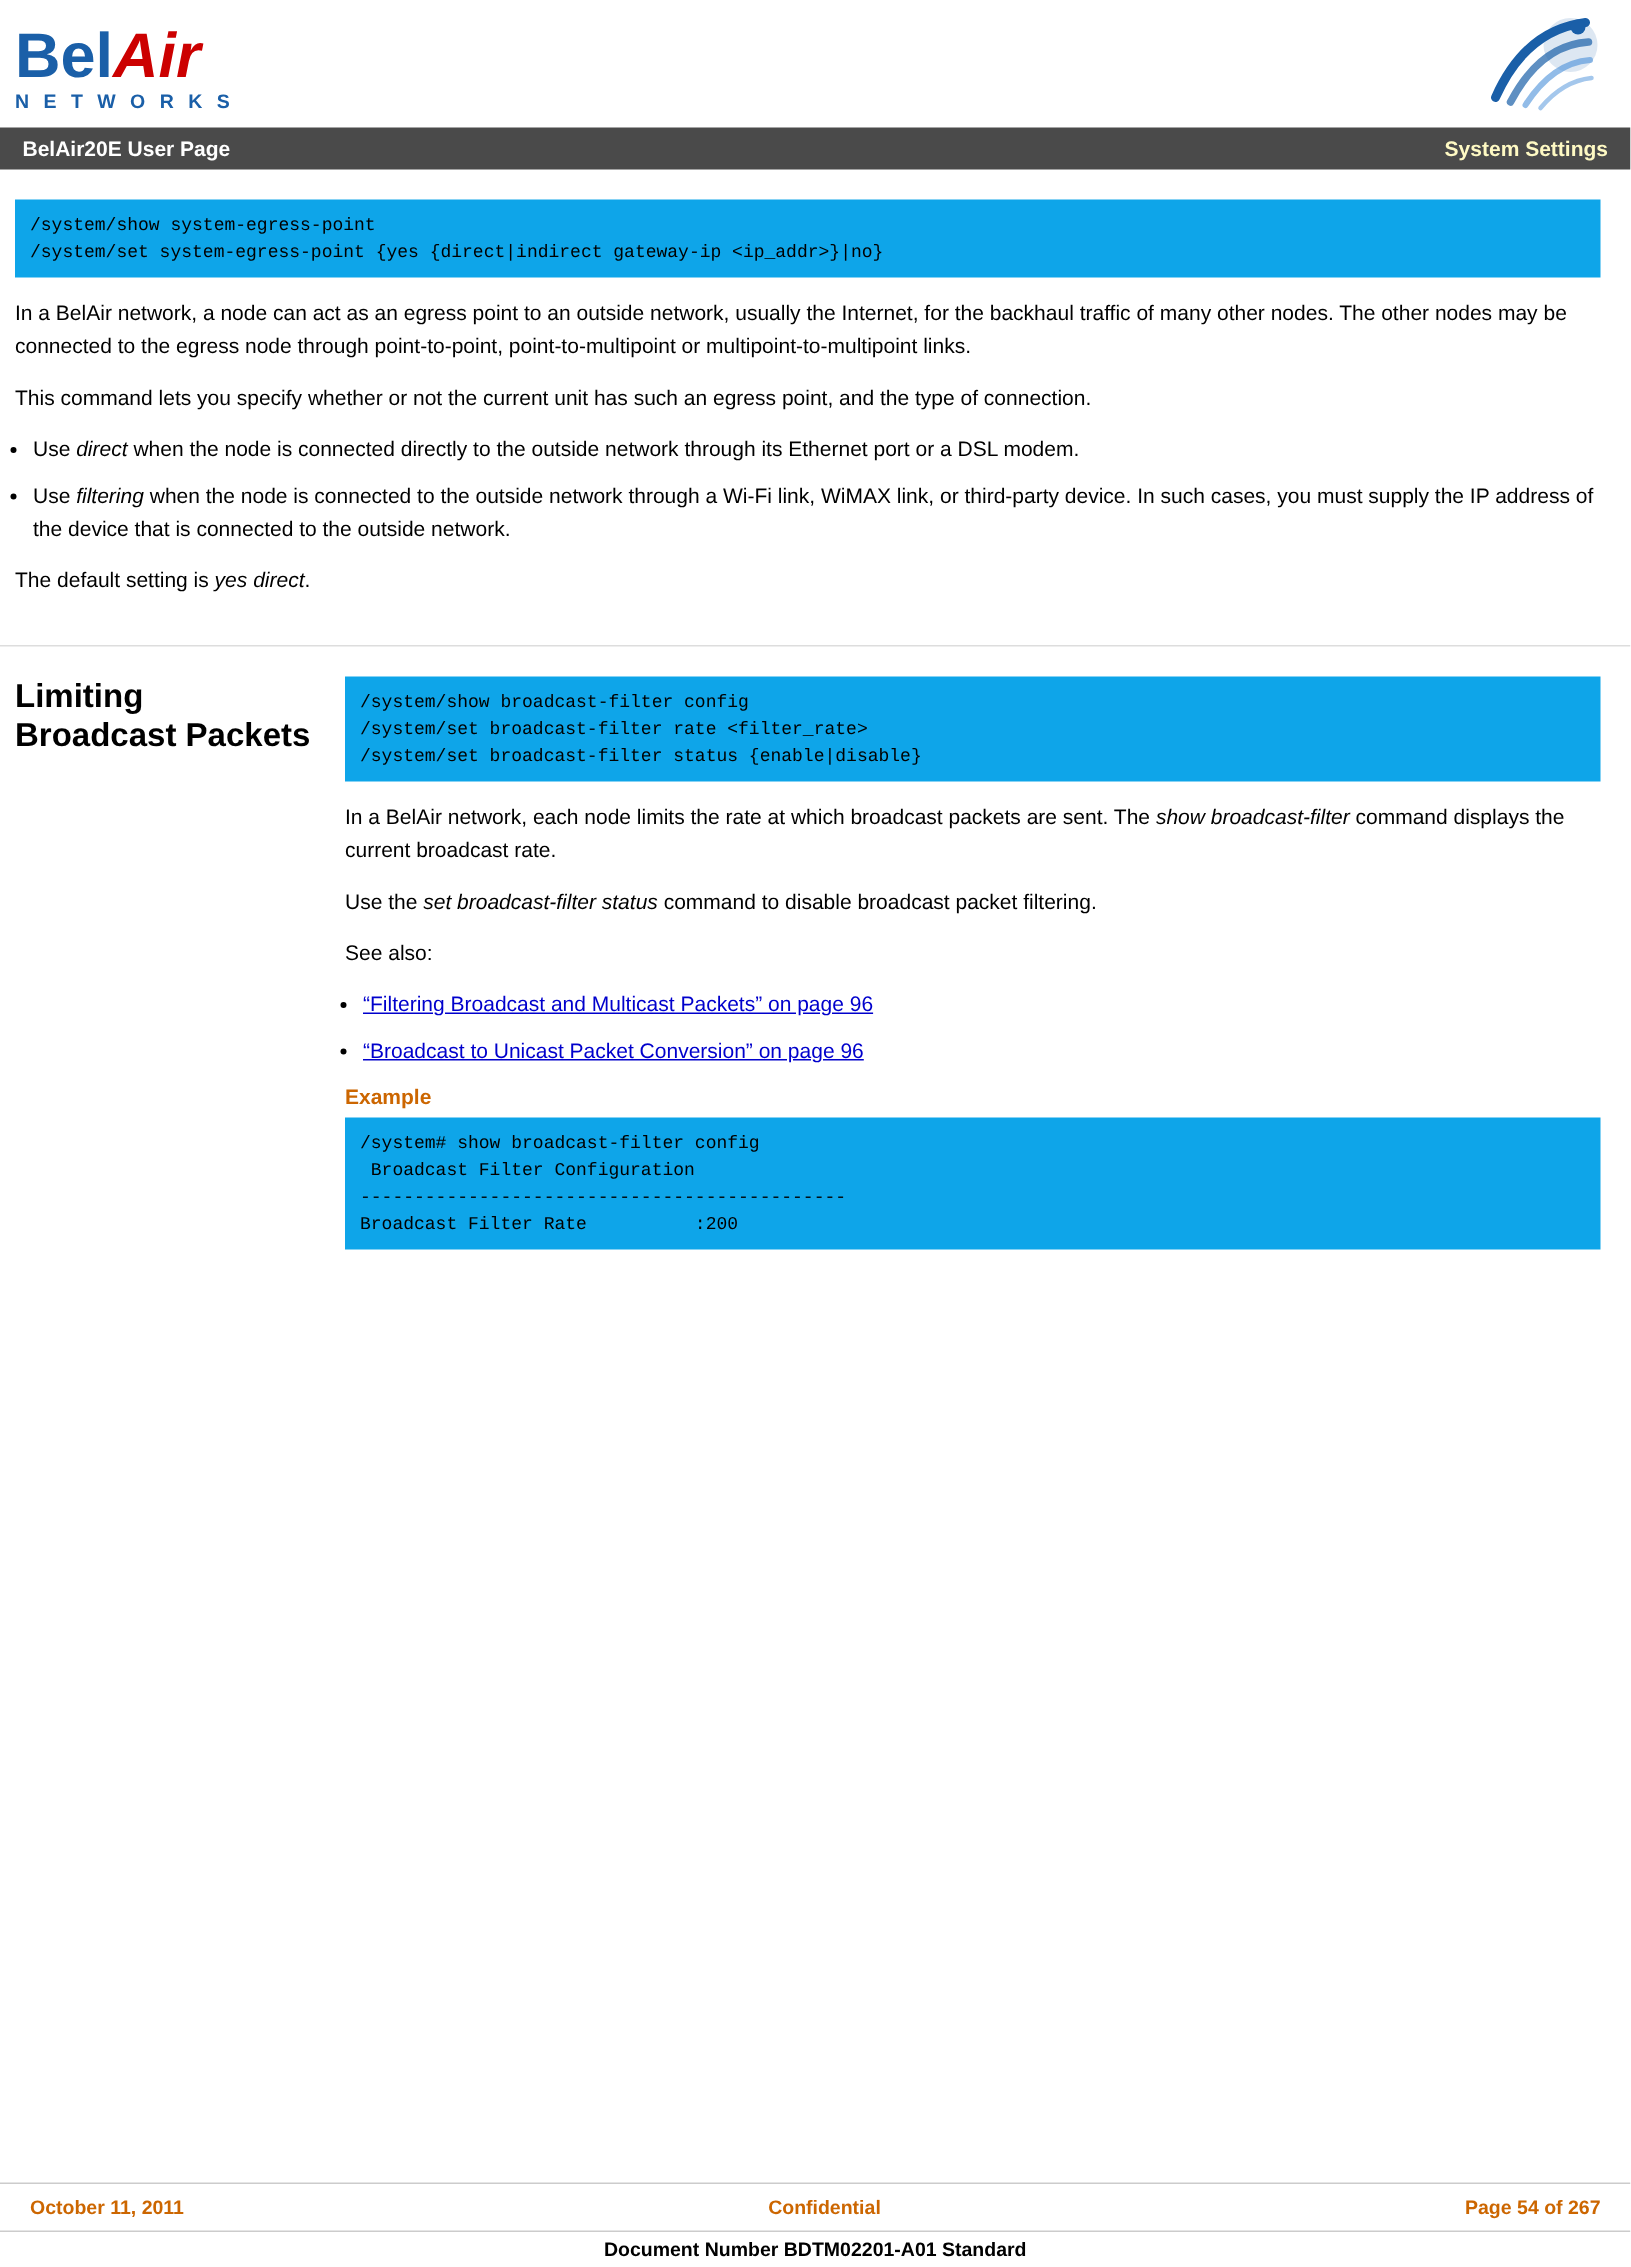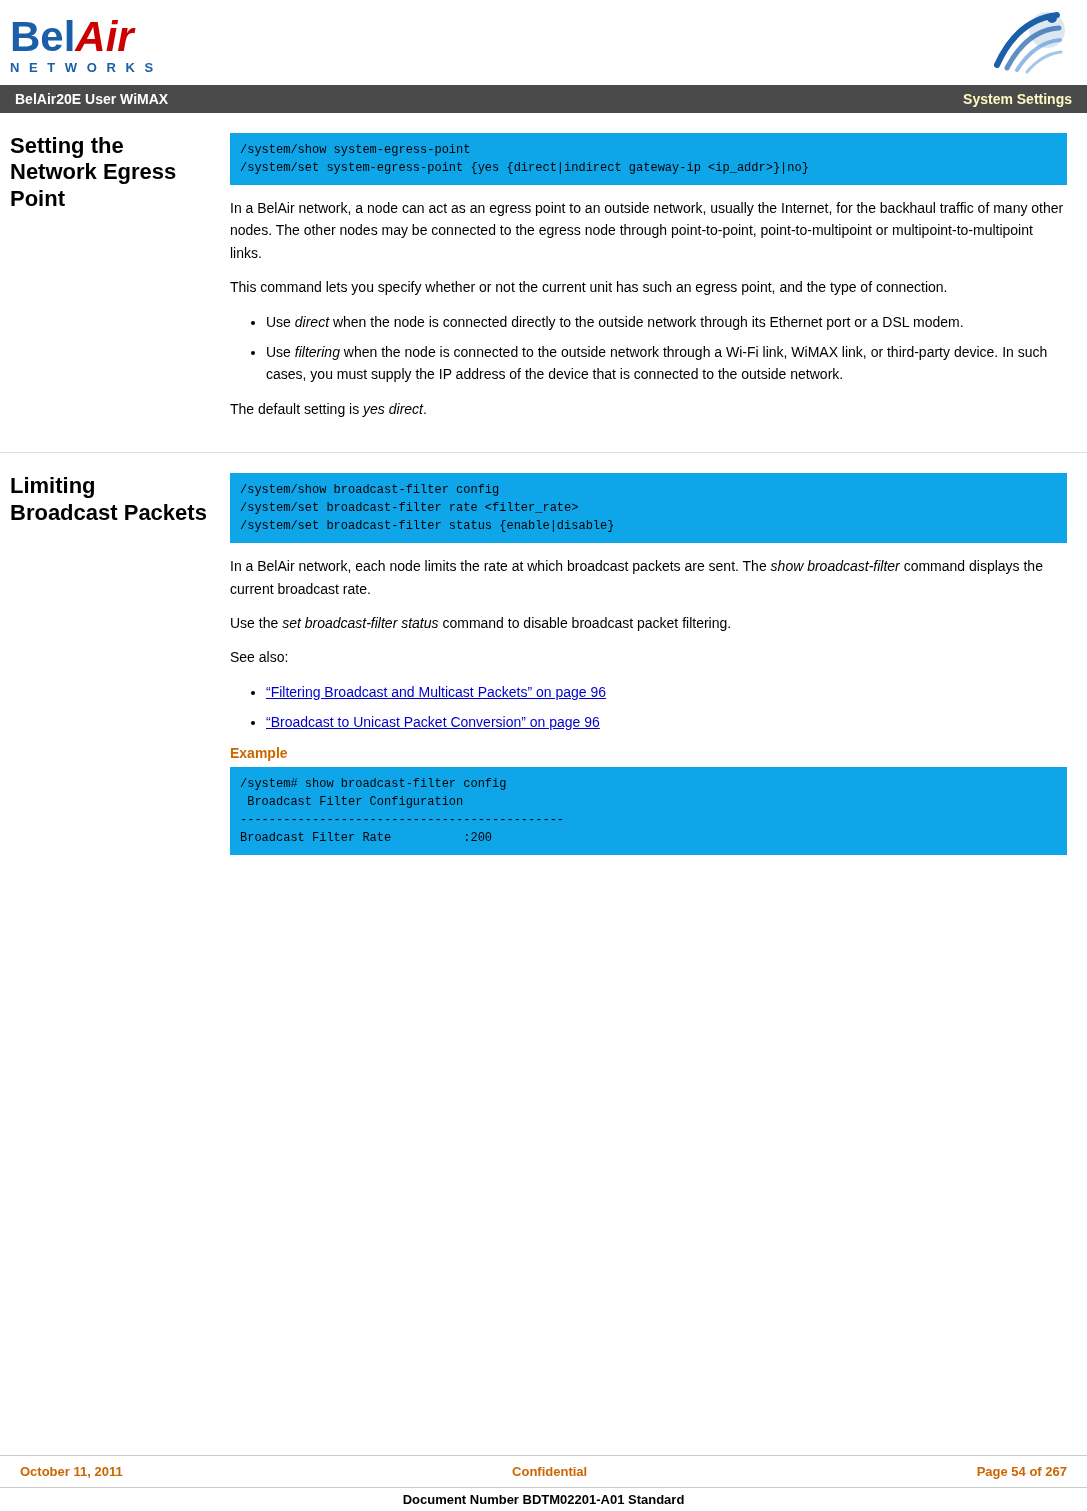--- a/index.html
+++ b/index.html
@@ -83,21 +83,21 @@
     
     .content-area p {
       font-size: 14px;
       line-height: 1.6;
       margin-bottom: 12px;
       color: #000;
     }
 
     
     .content-area ul {
-      margin-left: 36px;
+      margin-left: 12px;
       margin-bottom: 12px;
     }
 
     .content-area ul li {
       font-size: 14px;
       line-height: 1.6;
       margin-bottom: 8px;
     }
 
     
@@ -193,28 +193,25 @@
       <path d="M 20 55 Q 40 10 80 5" stroke="#1a5fa8" stroke-width="6" fill="none" stroke-linecap="round"></path>
       <path d="M 30 58 Q 50 20 82 18" stroke="#1a5fa8" stroke-width="5" fill="none" stroke-linecap="round" opacity="0.7"></path>
       <path d="M 40 60 Q 58 32 83 30" stroke="#4a90d9" stroke-width="4" fill="none" stroke-linecap="round" opacity="0.6"></path>
       <path d="M 50 62 Q 65 44 84 42" stroke="#4a90d9" stroke-width="3" fill="none" stroke-linecap="round" opacity="0.5"></path>
       <circle cx="75" cy="8" r="5" fill="#1a5fa8"></circle>
     </svg>
   </div>
 </div>
 
 <div class="nav-bar">
-  <span class="left">BelAir20E User WiMAX</span>
+  <span class="left">BelAir20E User Page</span>
   <span class="right">System Settings</span>
 </div>
 
 <div class="main-content">
-  <div class="left-heading">
-    <h2>Setting the Network Egress Point</h2>
-  </div>
   <div class="content-area">
     <div class="code-block">/system/show system-egress-point
 /system/set system-egress-point {yes {direct|indirect gateway-ip &lt;ip_addr&gt;}|no}</div>
     <p>In a BelAir network, a node can act as an egress point to an outside network, usually the Internet, for the backhaul traffic of many other nodes. The other nodes may be connected to the egress node through point-to-point, point-to-multipoint or multipoint-to-multipoint links.</p>
     <p>This command lets you specify whether or not the current unit has such an egress point, and the type of connection.</p>
     <ul>
       <li>
         <span>Use </span><em>direct</em><span> when the node is connected directly to the outside network through its Ethernet port or a DSL modem.</span>
       </li>
       <li>

